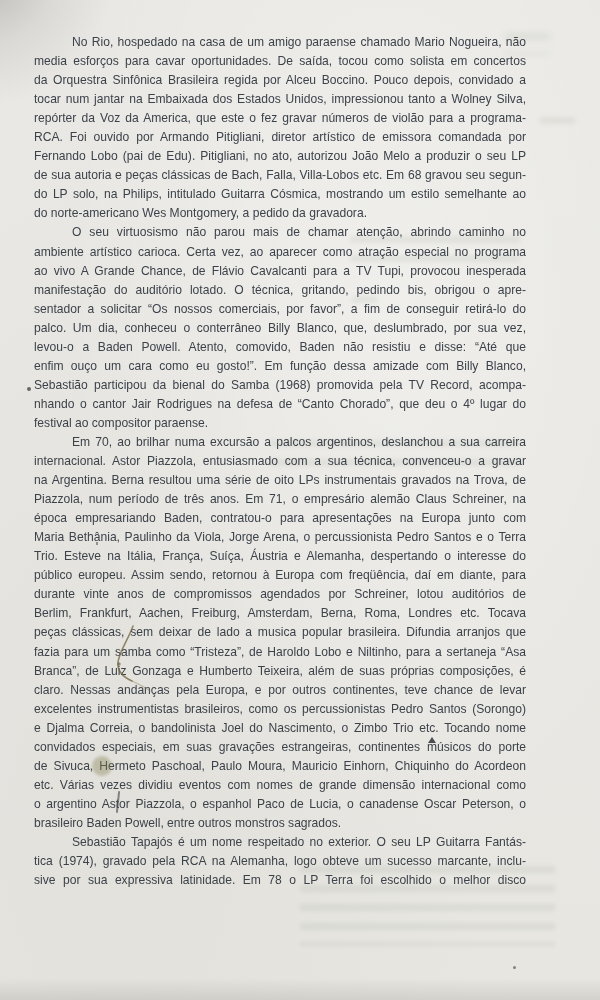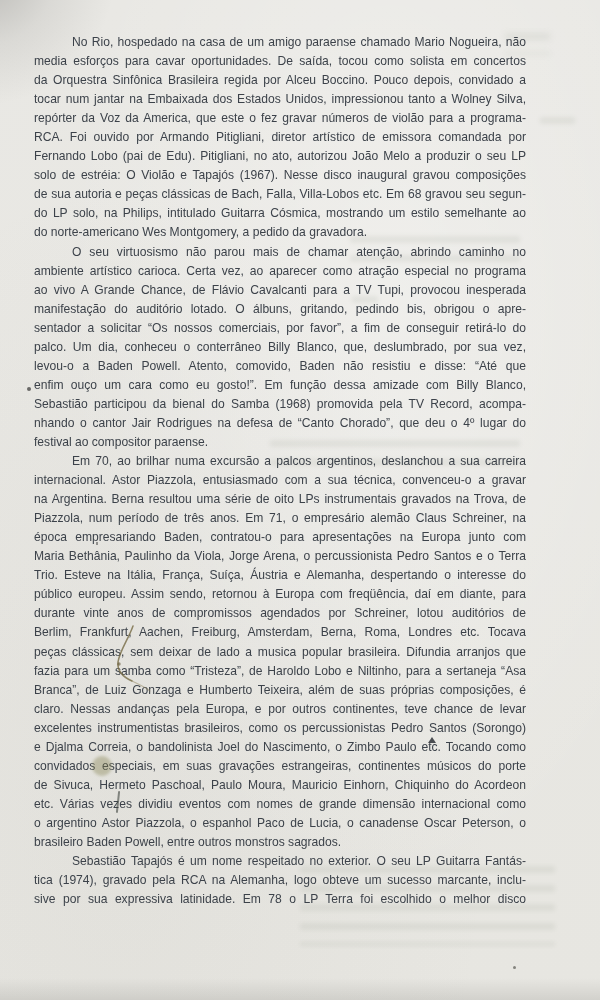--- a/index.html
+++ b/index.html
@@ -98,28 +98,27 @@
   <div class="ghost g5"></div>
 
   <div class="textblock">
       <div class="line indent">No Rio, hospedado na casa de um amigo paraense chamado Mario Nogueira, não</div>
       <div class="line">media esforços para cavar oportunidades. De saída, tocou como solista em concertos</div>
       <div class="line">da Orquestra Sinfônica Brasileira regida por Alceu Boccino. Pouco depois, convidado a</div>
       <div class="line">tocar num jantar na Embaixada dos Estados Unidos, impressionou tanto a Wolney Silva,</div>
       <div class="line">repórter da Voz da America, que este o fez gravar números de violão para a programa-</div>
       <div class="line">RCA. Foi ouvido por Armando Pitigliani, diretor artístico de emissora comandada por</div>
       <div class="line">Fernando Lobo (pai de Edu). Pitigliani, no ato, autorizou João Melo a produzir o seu LP</div>
-      <div class="line">solo de estréia: O Violão e Tapajós (1967). Nesse disco inaugural gravou composições</div>
       <div class="line">de sua autoria e peças clássicas de Bach, Falla, Villa-Lobos etc. Em 68 gravou seu segun-</div>
       <div class="line">do LP solo, na Philips, intitulado Guitarra Cósmica, mostrando um estilo semelhante ao</div>
       <div class="line flush">do norte-americano Wes Montgomery, a pedido da gravadora.</div>
       <div class="line indent">O seu virtuosismo não parou mais de chamar atenção, abrindo caminho no</div>
       <div class="line">ambiente artístico carioca. Certa vez, ao aparecer como atração especial no programa</div>
       <div class="line">ao vivo  A Grande Chance, de Flávio Cavalcanti para a TV Tupi, provocou inesperada</div>
-      <div class="line">manifestação do auditório lotado. O álbuns, gritando, pedindo bis, obrigou o apre-</div>
+      <div class="line">manifestação do auditório lotado. O técnica, gritando, pedindo bis, obrigou o apre-</div>
       <div class="line">sentador a solicitar “Os nossos comerciais, por favor”, a fim de conseguir retirá-lo do</div>
       <div class="line">palco. Um dia, conheceu o conterrâneo Billy Blanco, que, deslumbrado, por sua vez,</div>
       <div class="line">levou-o a Baden Powell. Atento, comovido, Baden não resistiu e disse: “Até que</div>
       <div class="line">enfim ouço um cara como eu gosto!”. Em função dessa amizade com Billy Blanco,</div>
       <div class="line">Sebastião participou da bienal do Samba (1968) promovida pela TV Record, acompa-</div>
       <div class="line">nhando o cantor Jair Rodrigues na defesa de “Canto Chorado”, que deu o 4º lugar do</div>
       <div class="line flush">festival ao compositor paraense.</div>
       <div class="line indent">Em 70, ao brilhar numa excursão a palcos argentinos, deslanchou a sua carreira</div>
       <div class="line">internacional. Astor Piazzola, entusiasmado com a sua técnica, convenceu-o a gravar</div>
       <div class="line">na Argentina. Berna resultou uma série de oito LPs instrumentais gravados na Trova, de</div>
@@ -128,21 +127,21 @@
       <div class="line">Maria Bethânia, Paulinho da Viola, Jorge Arena, o percussionista Pedro Santos e o Terra</div>
       <div class="line">Trio. Esteve na Itália, França, Suíça, Áustria e Alemanha, despertando o interesse do</div>
       <div class="line">público europeu. Assim sendo, retornou à Europa com freqüência, daí em diante, para</div>
       <div class="line">durante vinte anos de compromissos agendados por Schreiner, lotou auditórios de</div>
       <div class="line">Berlim, Frankfurt, Aachen, Freiburg, Amsterdam, Berna, Roma, Londres etc. Tocava</div>
       <div class="line">peças clássicas, sem deixar de lado a musica popular brasileira. Difundia arranjos que</div>
       <div class="line">fazia para um samba como “Tristeza”, de Haroldo Lobo e Niltinho, para a sertaneja “Asa</div>
       <div class="line">Branca”, de Luiz Gonzaga e Humberto Teixeira, além de suas próprias composições, é</div>
       <div class="line">claro. Nessas andanças pela Europa, e por outros continentes, teve chance de levar</div>
       <div class="line">excelentes instrumentistas brasileiros, como os percussionistas Pedro Santos (Sorongo)</div>
-      <div class="line">e Djalma Correia, o bandolinista Joel do Nascimento, o Zimbo Paulo etc. Tocando como</div>
+      <div class="line">e Djalma Correia, o bandolinista Joel do Nascimento, o Zimbo Trio etc. Tocando nome</div>
       <div class="line">convidados especiais, em suas gravações estrangeiras, continentes músicos do porte</div>
       <div class="line">de Sivuca, Hermeto Paschoal, Paulo Moura, Mauricio Einhorn, Chiquinho do Acordeon</div>
       <div class="line">etc. Várias vezes dividiu eventos com nomes de grande dimensão internacional como</div>
       <div class="line">o argentino Astor Piazzola, o espanhol Paco de Lucia, o canadense Oscar Peterson, o</div>
       <div class="line flush">brasileiro Baden Powell, entre outros monstros sagrados.</div>
       <div class="line indent">Sebastião Tapajós é um nome respeitado no exterior. O seu LP Guitarra Fantás-</div>
       <div class="line">tica (1974), gravado pela RCA na Alemanha, logo obteve um sucesso marcante, inclu-</div>
       <div class="line">sive por sua expressiva latinidade. Em 78 o LP Terra foi escolhido o melhor disco</div>
     </div>
 

